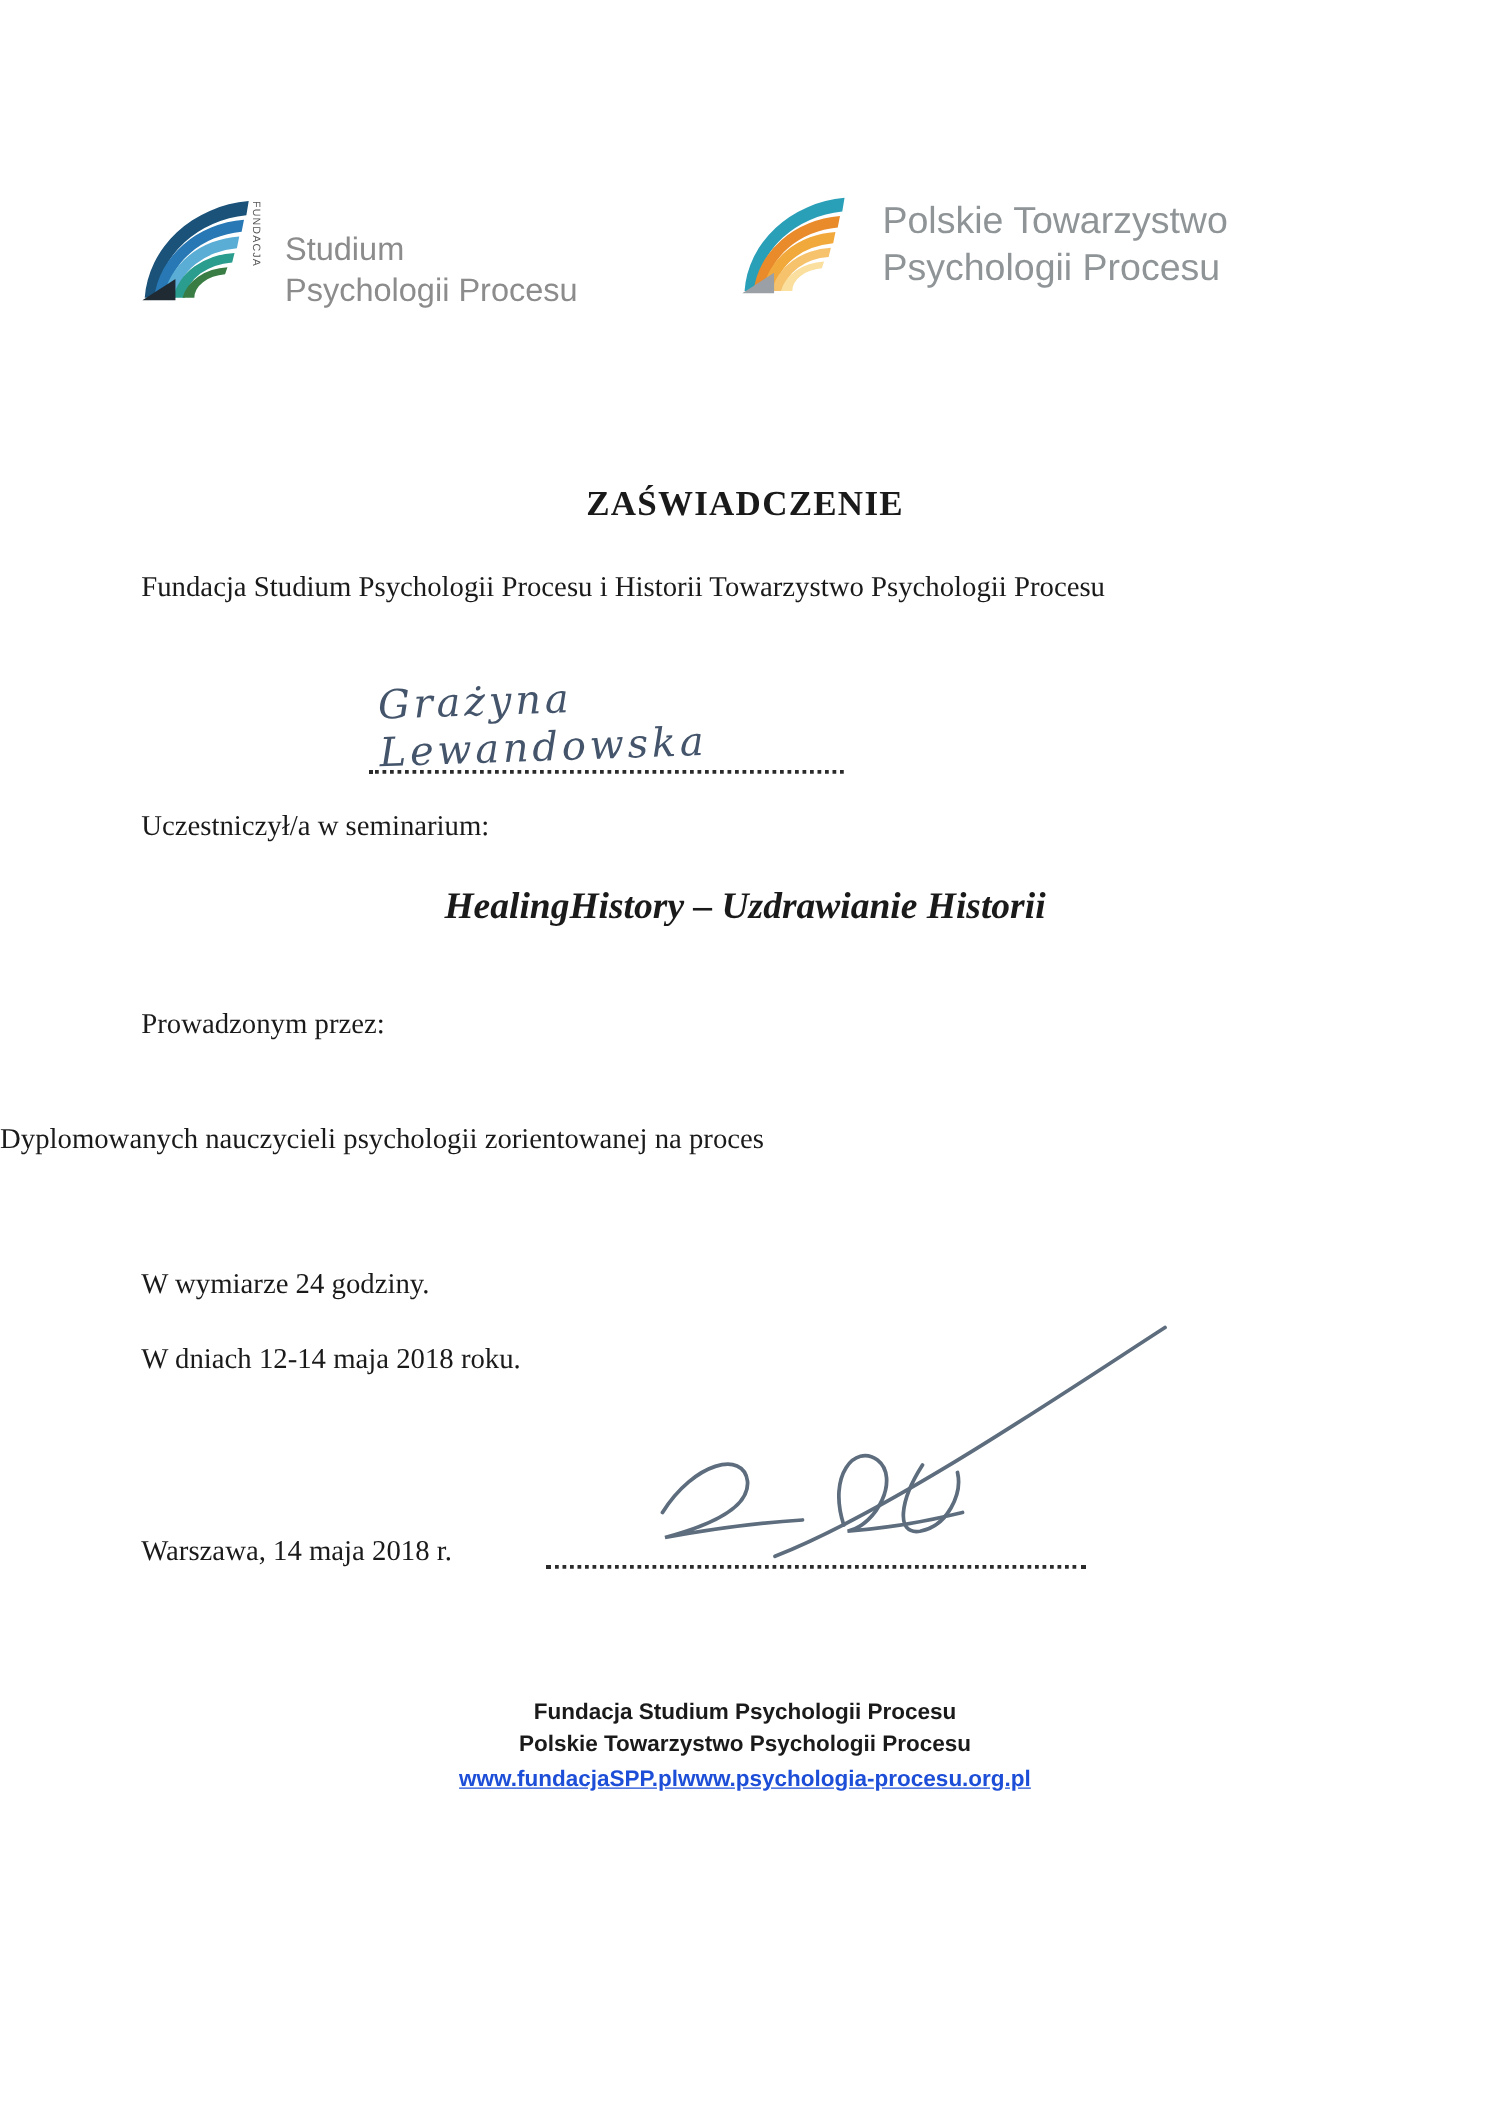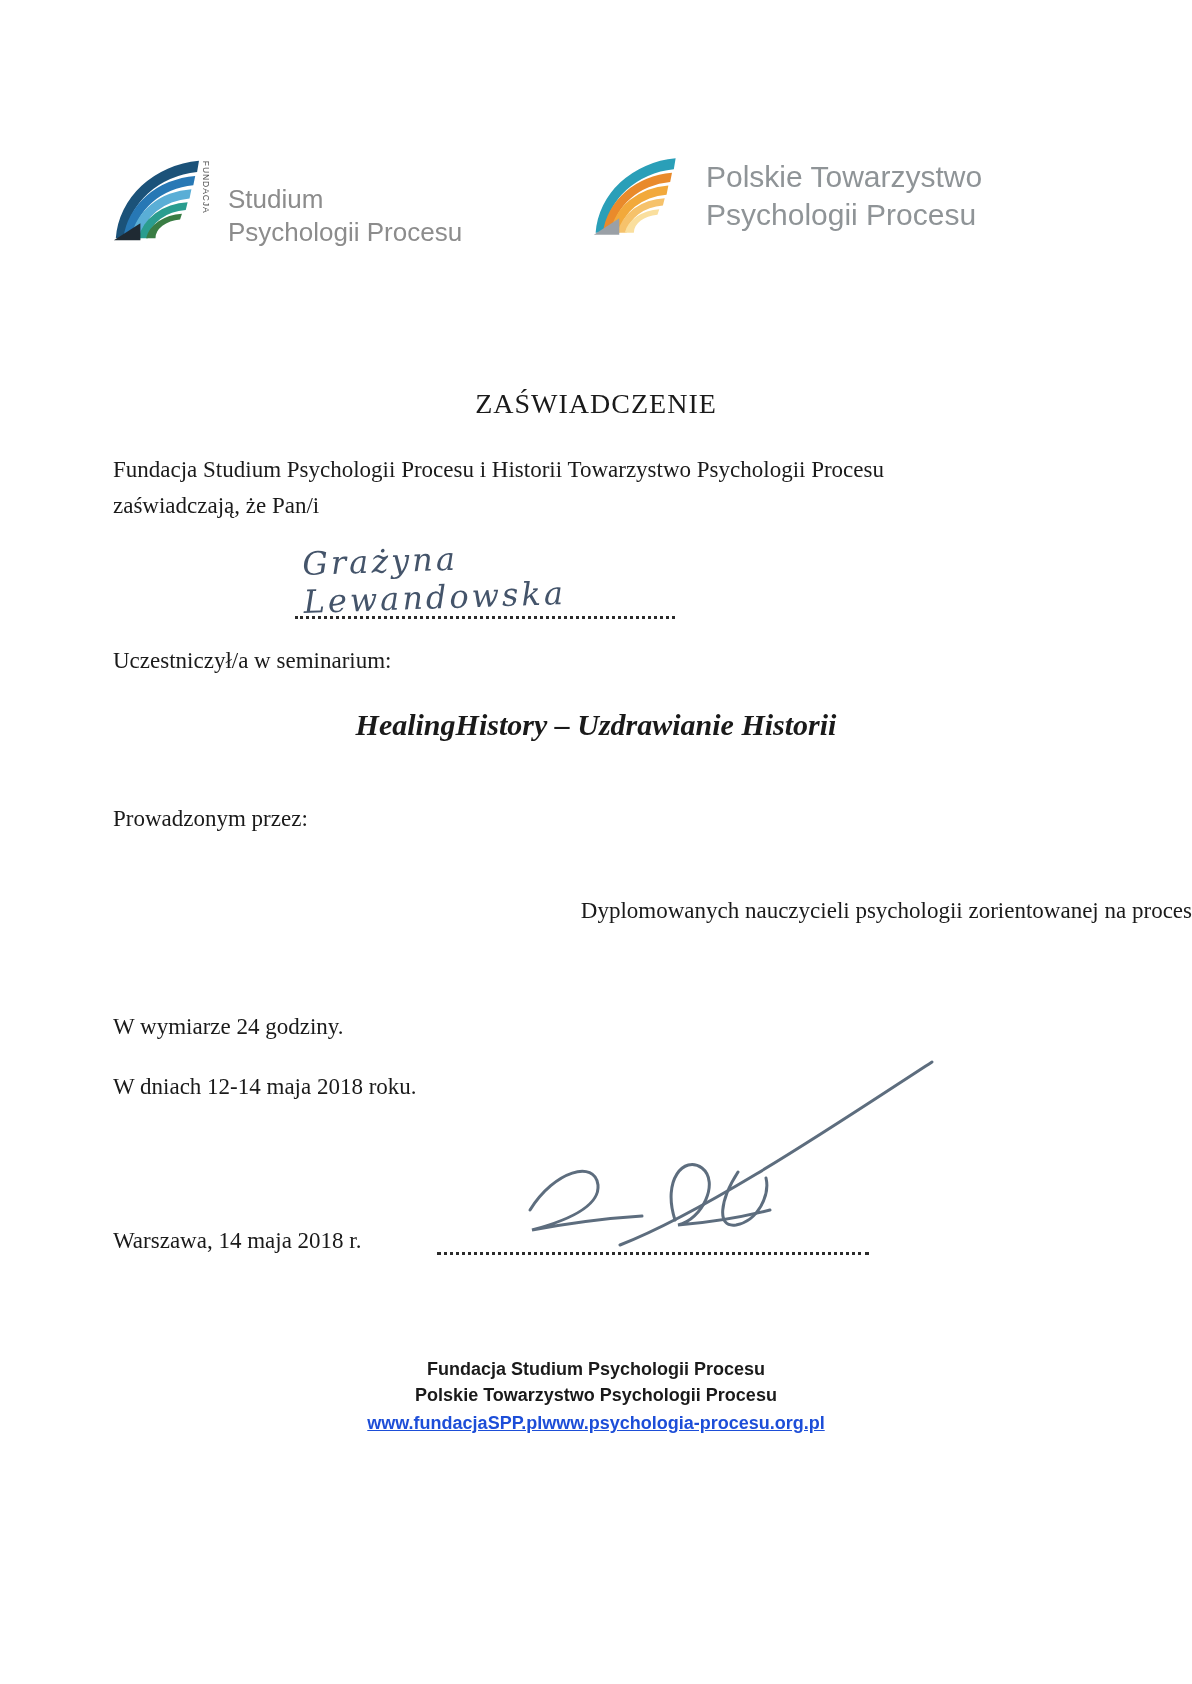--- a/index.html
+++ b/index.html
@@ -16,21 +16,21 @@
   .logo-left{position:absolute;left:112px;top:150px;display:flex;align-items:flex-end;}
   .logo-left .logo-text{margin-left:12px;margin-bottom:2px;font-family:"Liberation Sans",sans-serif;
     color:#8c8c8c;font-size:26px;line-height:1.25;}
   .logo-right{position:absolute;left:592px;top:148px;display:flex;align-items:flex-start;}
   .logo-right .logo-text{margin-left:14px;margin-top:10px;font-family:"Liberation Sans",sans-serif;
     color:#8f9497;font-size:30px;line-height:1.25;}
   .logo-svg{display:block;}
   
   .title{
     position:absolute;left:0;right:0;top:388px;text-align:center;
-    font-size:28px;font-weight:normal;letter-spacing:1px;
+    font-size:28px;font-weight:bold;letter-spacing:1px;
   }
   
   .intro{position:absolute;left:113px;top:452px;width:900px;font-size:23px;line-height:1.55;}
   .name-wrap{position:absolute;left:295px;top:538px;width:420px;text-align:left;}
   .handwritten-name{
     display:inline-block;
     font-family:"DejaVu Serif",serif;font-style:italic;
     font-size:32px;color:#44546a;transform:rotate(-2deg);
     letter-spacing:3px;padding:0 18px 6px 8px;
   }
@@ -38,21 +38,21 @@
   .seminar-label{position:absolute;left:113px;top:648px;font-size:23px;}
   .seminar-title{
     position:absolute;left:0;right:0;top:708px;text-align:center;
     font-size:30px;font-weight:bold;font-style:italic;
   }
   .conducted-label{position:absolute;left:113px;top:806px;font-size:23px;}
   .conductors{
     position:absolute;left:0;right:0;top:866px;text-align:center;
     font-size:23px;font-weight:bold;font-style:italic;
   }
-  .conductors-sub{position:absolute;left:0;right:0;top:898px;text-align:right;font-size:23px;}
+  .conductors-sub{position:absolute;left:0;right:0;top:898px;text-align:left;font-size:23px;}
   .hours{position:absolute;left:113px;top:1014px;font-size:23px;}
   .dates{position:absolute;left:113px;top:1074px;font-size:23px;}
   
   .signature{position:absolute;left:470px;top:1060px;}
   .place-date{position:absolute;left:113px;top:1228px;font-size:23px;}
   .date-dots{position:absolute;left:437px;top:1252px;width:432px;border-bottom:3px dotted #2b2b2b;height:0;}
   
   .footer{
     position:absolute;left:0;right:0;top:1356px;text-align:center;
     font-family:"Liberation Sans",sans-serif;font-weight:bold;
@@ -96,21 +96,20 @@
     <div class="logo-text">
       <div>Polskie Towarzystwo</div>
       <div>Psychologii Procesu</div>
     </div>
   </div>
 
   <div class="title">ZAŚWIADCZENIE</div>
 
   <div class="intro">
     <div>Fundacja Studium Psychologii Procesu  i Historii Towarzystwo Psychologii Procesu</div>
-    <div>zaświadczają, że Pan/i</div>
   </div>
 
   <div class="name-wrap">
     <span class="handwritten-name">Grażyna Lewandowska</span>
     <div class="name-dots"></div>
   </div>
 
   <div class="seminar-label">Uczestniczył/a w seminarium:</div>
   <div class="seminar-title">HealingHistory – Uzdrawianie Historii</div>
 

